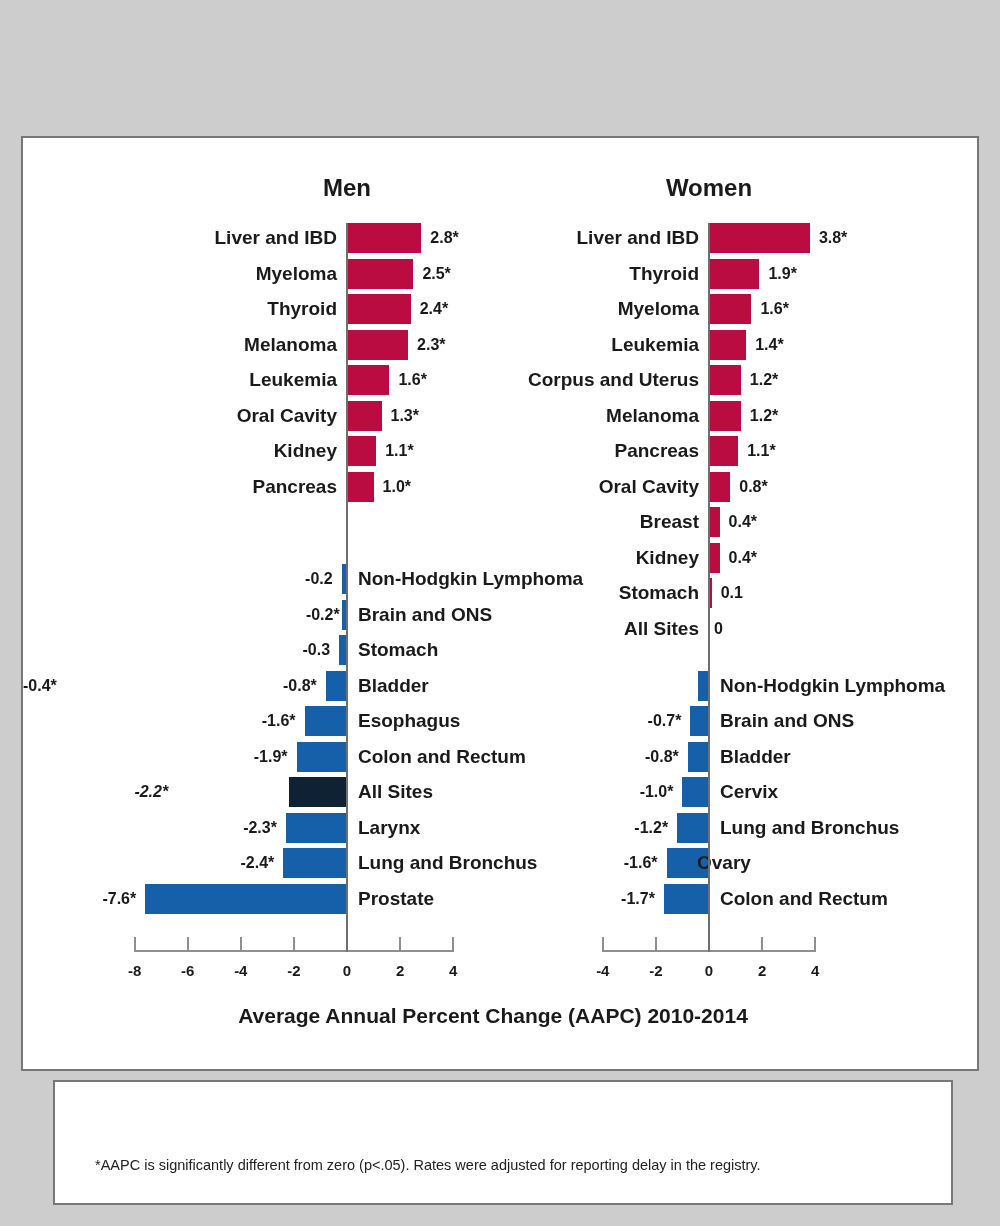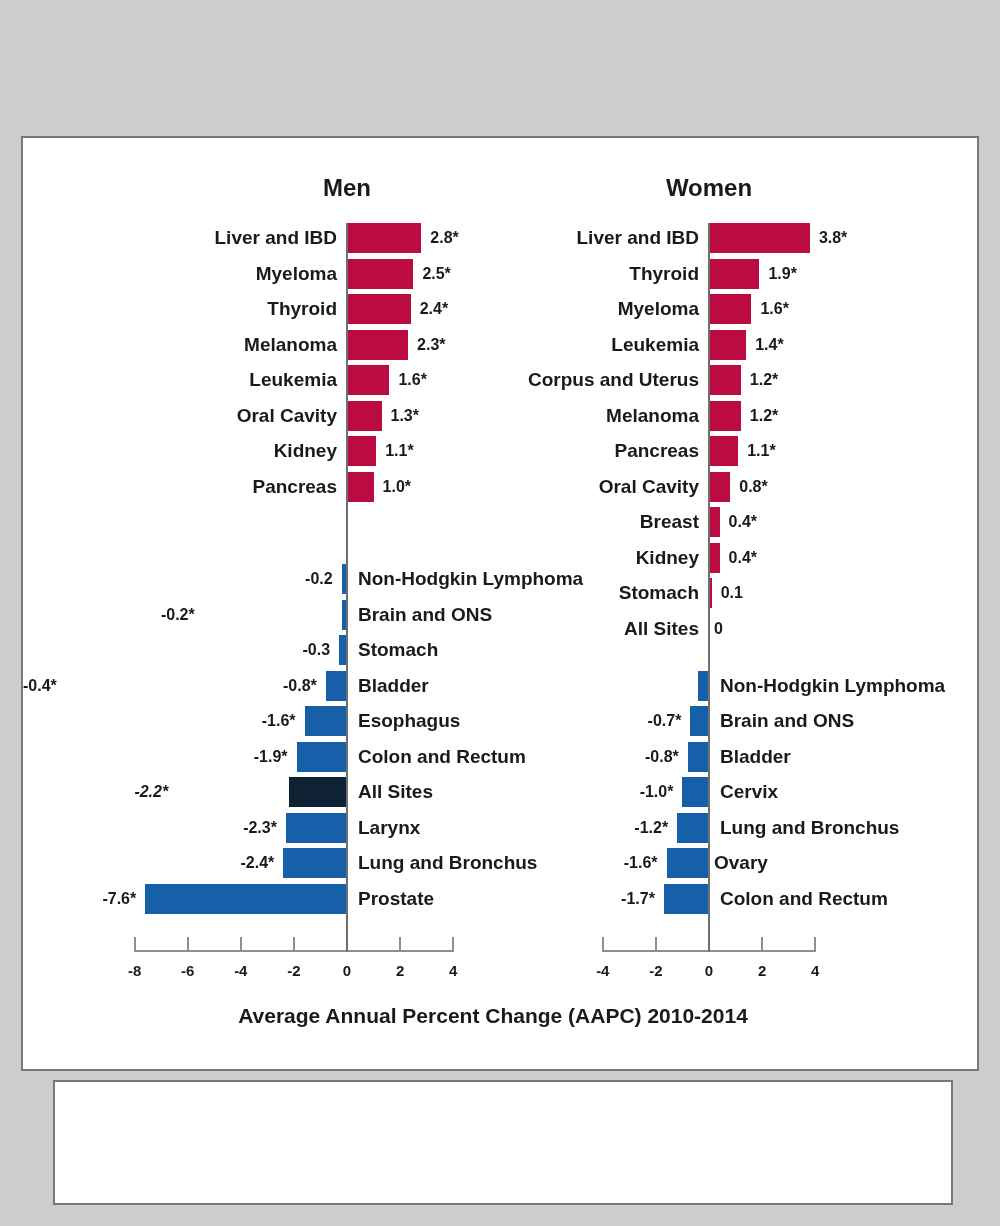--- a/index.html
+++ b/index.html
@@ -137,21 +137,21 @@
         <div class="bar" style="top: 298px; left: 324px; width: 29.205px; background: rgb(187, 12, 65);"></div>
         <div class="cat-label" style="top: 298px; left: 0px; width: 314px; text-align: right;">Kidney</div>
         <div class="val-label" style="top: 298px; left: 362.205px;">1.1*</div>
         <div class="bar" style="top: 333.5px; left: 324px; width: 26.55px; background: rgb(187, 12, 65);"></div>
         <div class="cat-label" style="top: 333.5px; left: 0px; width: 314px; text-align: right;">Pancreas</div>
         <div class="val-label" style="top: 333.5px; left: 359.55px;">1.0*</div>
         <div class="bar" style="top: 426px; left: 318.69px; width: 5.31px; background: rgb(21, 96, 168);"></div>
         <div class="val-label" style="top: 426px; left: 0px; width: 309.69px; text-align: right;">-0.2</div>
         <div class="cat-label" style="top: 426px; left: 335px;">Non-Hodgkin Lymphoma</div>
         <div class="bar" style="top: 461.5px; left: 318.69px; width: 5.31px; background: rgb(21, 96, 168);"></div>
-        <div class="val-label" style="top: 461.5px; left: 0px; width: 309.69px; text-align: center;">-0.2*</div>
+        <div class="val-label" style="top: 461.5px; left: 0px; width: 309.69px; text-align: right; padding-left: 7px;">-0.2*</div>
         <div class="cat-label" style="top: 461.5px; left: 335px;">Brain and ONS</div>
         <div class="bar" style="top: 497px; left: 316.035px; width: 7.965px; background: rgb(21, 96, 168);"></div>
         <div class="val-label" style="top: 497px; left: 0px; width: 307.035px; text-align: right;">-0.3</div>
         <div class="cat-label" style="top: 497px; left: 335px;">Stomach</div>
         <div class="bar" style="top: 532.5px; left: 302.76px; width: 21.24px; background: rgb(21, 96, 168);"></div>
         <div class="val-label" style="top: 532.5px; left: 0px; width: 293.76px; text-align: right;">-0.8*</div>
         <div class="cat-label" style="top: 532.5px; left: 335px;">Bladder</div>
         <div class="bar" style="top: 568px; left: 281.52px; width: 42.48px; background: rgb(21, 96, 168);"></div>
         <div class="val-label" style="top: 568px; left: 0px; width: 272.52px; text-align: right;">-1.6*</div>
         <div class="cat-label" style="top: 568px; left: 335px;">Esophagus</div>
@@ -231,36 +231,37 @@
         <div class="val-label" style="top: 603.5px; left: 0px; width: 655.76px; text-align: right;">-0.8*</div>
         <div class="cat-label" style="top: 603.5px; left: 697px;">Bladder</div>
         <div class="bar" style="top: 639px; left: 659.45px; width: 26.55px; background: rgb(21, 96, 168);"></div>
         <div class="val-label" style="top: 639px; left: 0px; width: 650.45px; text-align: right;">-1.0*</div>
         <div class="cat-label" style="top: 639px; left: 697px;">Cervix</div>
         <div class="bar" style="top: 674.5px; left: 654.14px; width: 31.86px; background: rgb(21, 96, 168);"></div>
         <div class="val-label" style="top: 674.5px; left: 0px; width: 645.14px; text-align: right;">-1.2*</div>
         <div class="cat-label" style="top: 674.5px; left: 697px;">Lung and Bronchus</div>
         <div class="bar" style="top: 710px; left: 643.52px; width: 42.48px; background: rgb(21, 96, 168);"></div>
         <div class="val-label" style="top: 710px; left: 0px; width: 634.52px; text-align: right;">-1.6*</div>
-        <div class="cat-label" style="top: 710px; left: 691px;">Ovary</div>
+        <div class="cat-label" style="top: 710px; left: 674px;">Ovary</div>
         <div class="bar" style="top: 745.5px; left: 640.865px; width: 45.135px; background: rgb(21, 96, 168);"></div>
         <div class="val-label" style="top: 745.5px; left: 0px; width: 631.865px; text-align: right;">-1.7*</div>
         <div class="cat-label" style="top: 745.5px; left: 697px;">Colon and Rectum</div>
         <div class="zero-line" style="left: 685px; top: 85px; height: 729px; background: rgb(111, 111, 111);"></div>
         <div class="axis-baseline" style="left: 578.8px; top: 812px; width: 214.4px; background: rgb(143, 143, 143);"></div>
         <div class="axis-tick" style="left: 578.8px; top: 799px; background: rgb(143, 143, 143);"></div>
         <div class="axis-tick-label" style="left: 579.8px; top: 824px;">-4</div>
         <div class="axis-tick" style="left: 631.9px; top: 799px; background: rgb(143, 143, 143);"></div>
         <div class="axis-tick-label" style="left: 632.9px; top: 824px;">-2</div>
         <div class="axis-tick" style="left: 685px; top: 799px; background: rgb(143, 143, 143);"></div>
         <div class="axis-tick-label" style="left: 686px; top: 824px;">0</div>
         <div class="axis-tick" style="left: 738.1px; top: 799px; background: rgb(143, 143, 143);"></div>
         <div class="axis-tick-label" style="left: 739.1px; top: 824px;">2</div>
         <div class="axis-tick" style="left: 791.2px; top: 799px; background: rgb(143, 143, 143);"></div>
         <div class="axis-tick-label" style="left: 792.2px; top: 824px;">4</div>
       </div>
     <div class="axis-title">Average Annual Percent Change (AAPC) 2010-2014</div>
   </div>
 
   <div class="box" id="source-box">
+    <div class="source-line" id="source-line-2">*AAPC is significantly different from zero (p&lt;.05). Rates were adjusted for reporting delay in the registry.</div>
   </div>
 
 </div>
 
 </body></html>

